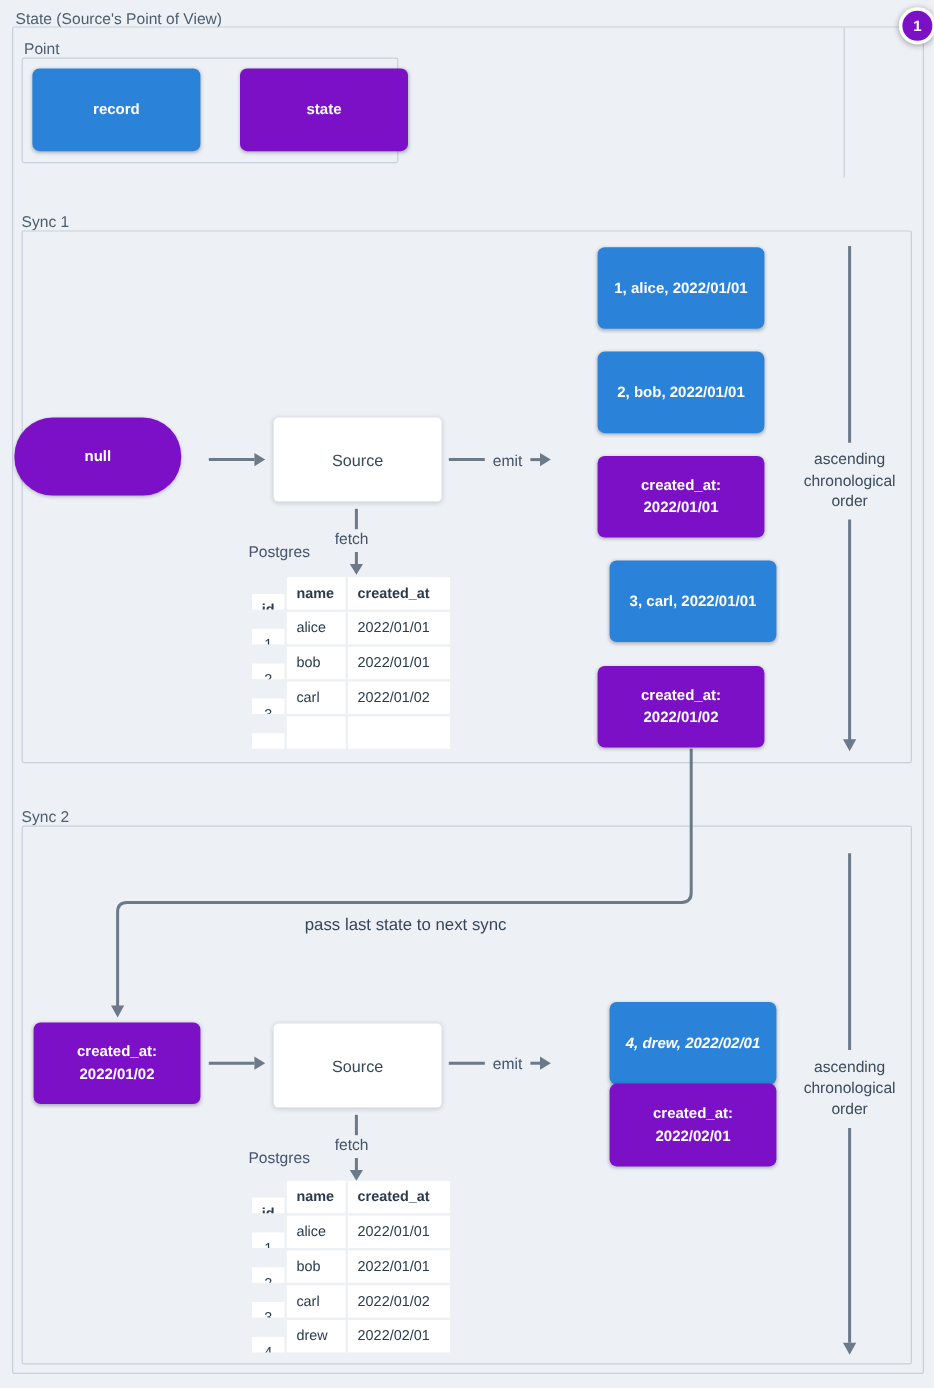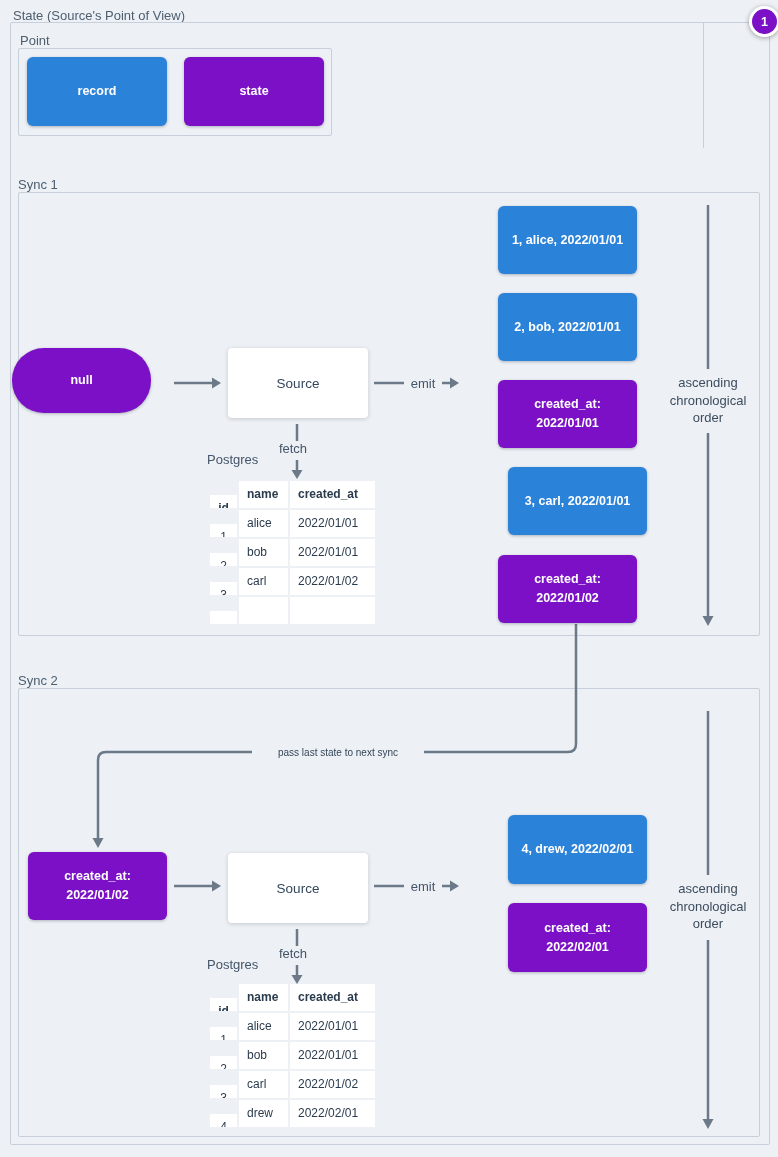--- a/index.html
+++ b/index.html
@@ -57,26 +57,27 @@
   .asc-note{
     position:absolute;
     width:104px;
     font-size:13px;
     line-height:17.5px;
     color:#3c4c5e;
     text-align:center;
   }
   .pass-note{
     position:absolute;
-    font-size:10px;
+    font-size:14px;
     color:#35465a;
     text-align:center;
     background:#edf0f4;
     z-index:2;
     line-height:15px;
+    margin-top:18px;
   }
   .db-table{
     position:absolute;
     display:grid;
     grid-template-columns:27px 49px 85px;
     grid-auto-rows:27px;
     gap:2px;
     z-index:2;
   }
   .db-table .cell{
@@ -162,21 +163,21 @@
 
   <div class="badge" style="left:749px;top:6px;">
     <div class="badge-inner">1</div>
   </div>
 
   <div class="sec-label" style="left:20px;top:33px;">Point</div>
   <div class="frame" style="left:18px;top:48px;width:312px;height:86px;"></div>
   <div class="node record" style="left:27px;top:57px;width:140px;height:69px;">
     <span>record</span>
   </div>
-  <div class="node state" style="left:184px;top:57px;width:140px;height:69px;">
+  <div class="node state" style="left:200px;top:57px;width:140px;height:69px;">
     <span>state</span>
   </div>
 
   <div class="sec-label" style="left:18px;top:177px;">Sync 1</div>
   <div class="frame" style="left:18px;top:192px;width:740px;height:442px;"></div>
 
   <div class="node state" style="left:12px;top:348px;width:139px;height:65px;z-index:2;border-radius:32px;">
     <span>null</span>
   </div>
 
@@ -263,21 +264,21 @@
 
     <div class="cell c-id">3</div>
     <div class="cell c-txt">carl</div>
     <div class="cell c-txt">2022/01/02</div>
 
     <div class="cell c-id">4</div>
     <div class="cell c-txt">drew</div>
     <div class="cell c-txt">2022/02/01</div>
   </div>
 
-  <div class="node record" style="left:508px;top:815px;width:139px;height:69px;z-index:2;">
+  <div class="node record" style="left:508px;top:835px;width:139px;height:69px;z-index:2;font-style:italic;">
     <span>4, drew, 2022/02/01</span>
   </div>
   <div class="node state" style="left:508px;top:903px;width:139px;height:69px;z-index:2;">
     <span>created_at:</span>
     <span>2022/02/01</span>
   </div>
 
   <div class="asc-note" style="left:656px;top:880px;">ascending chronological order</div>
 
 </div>

